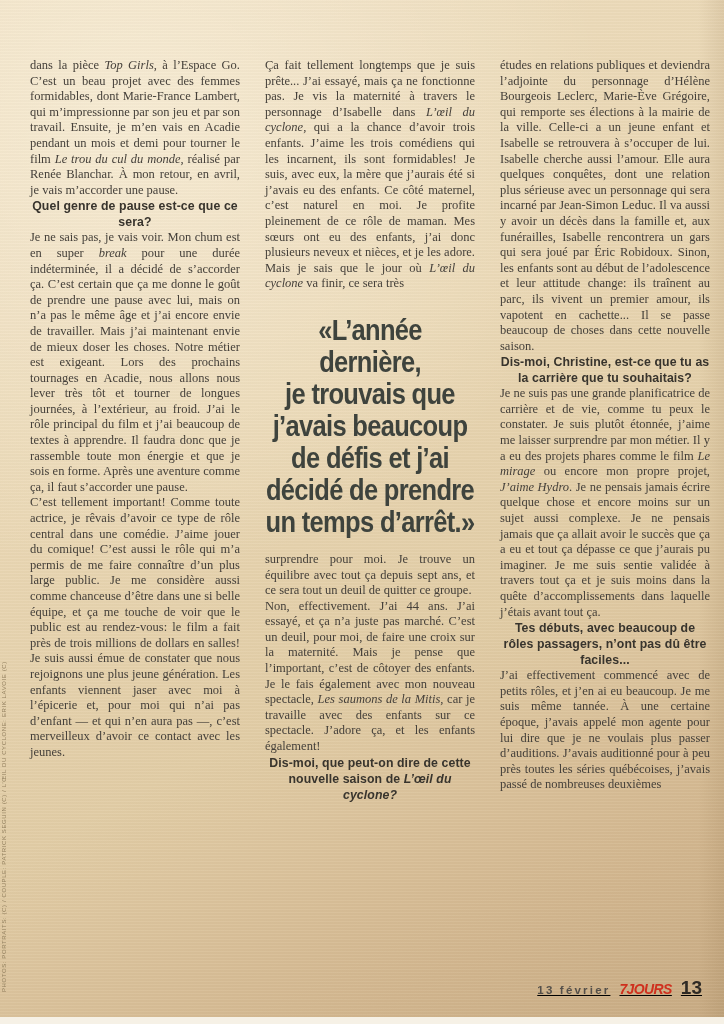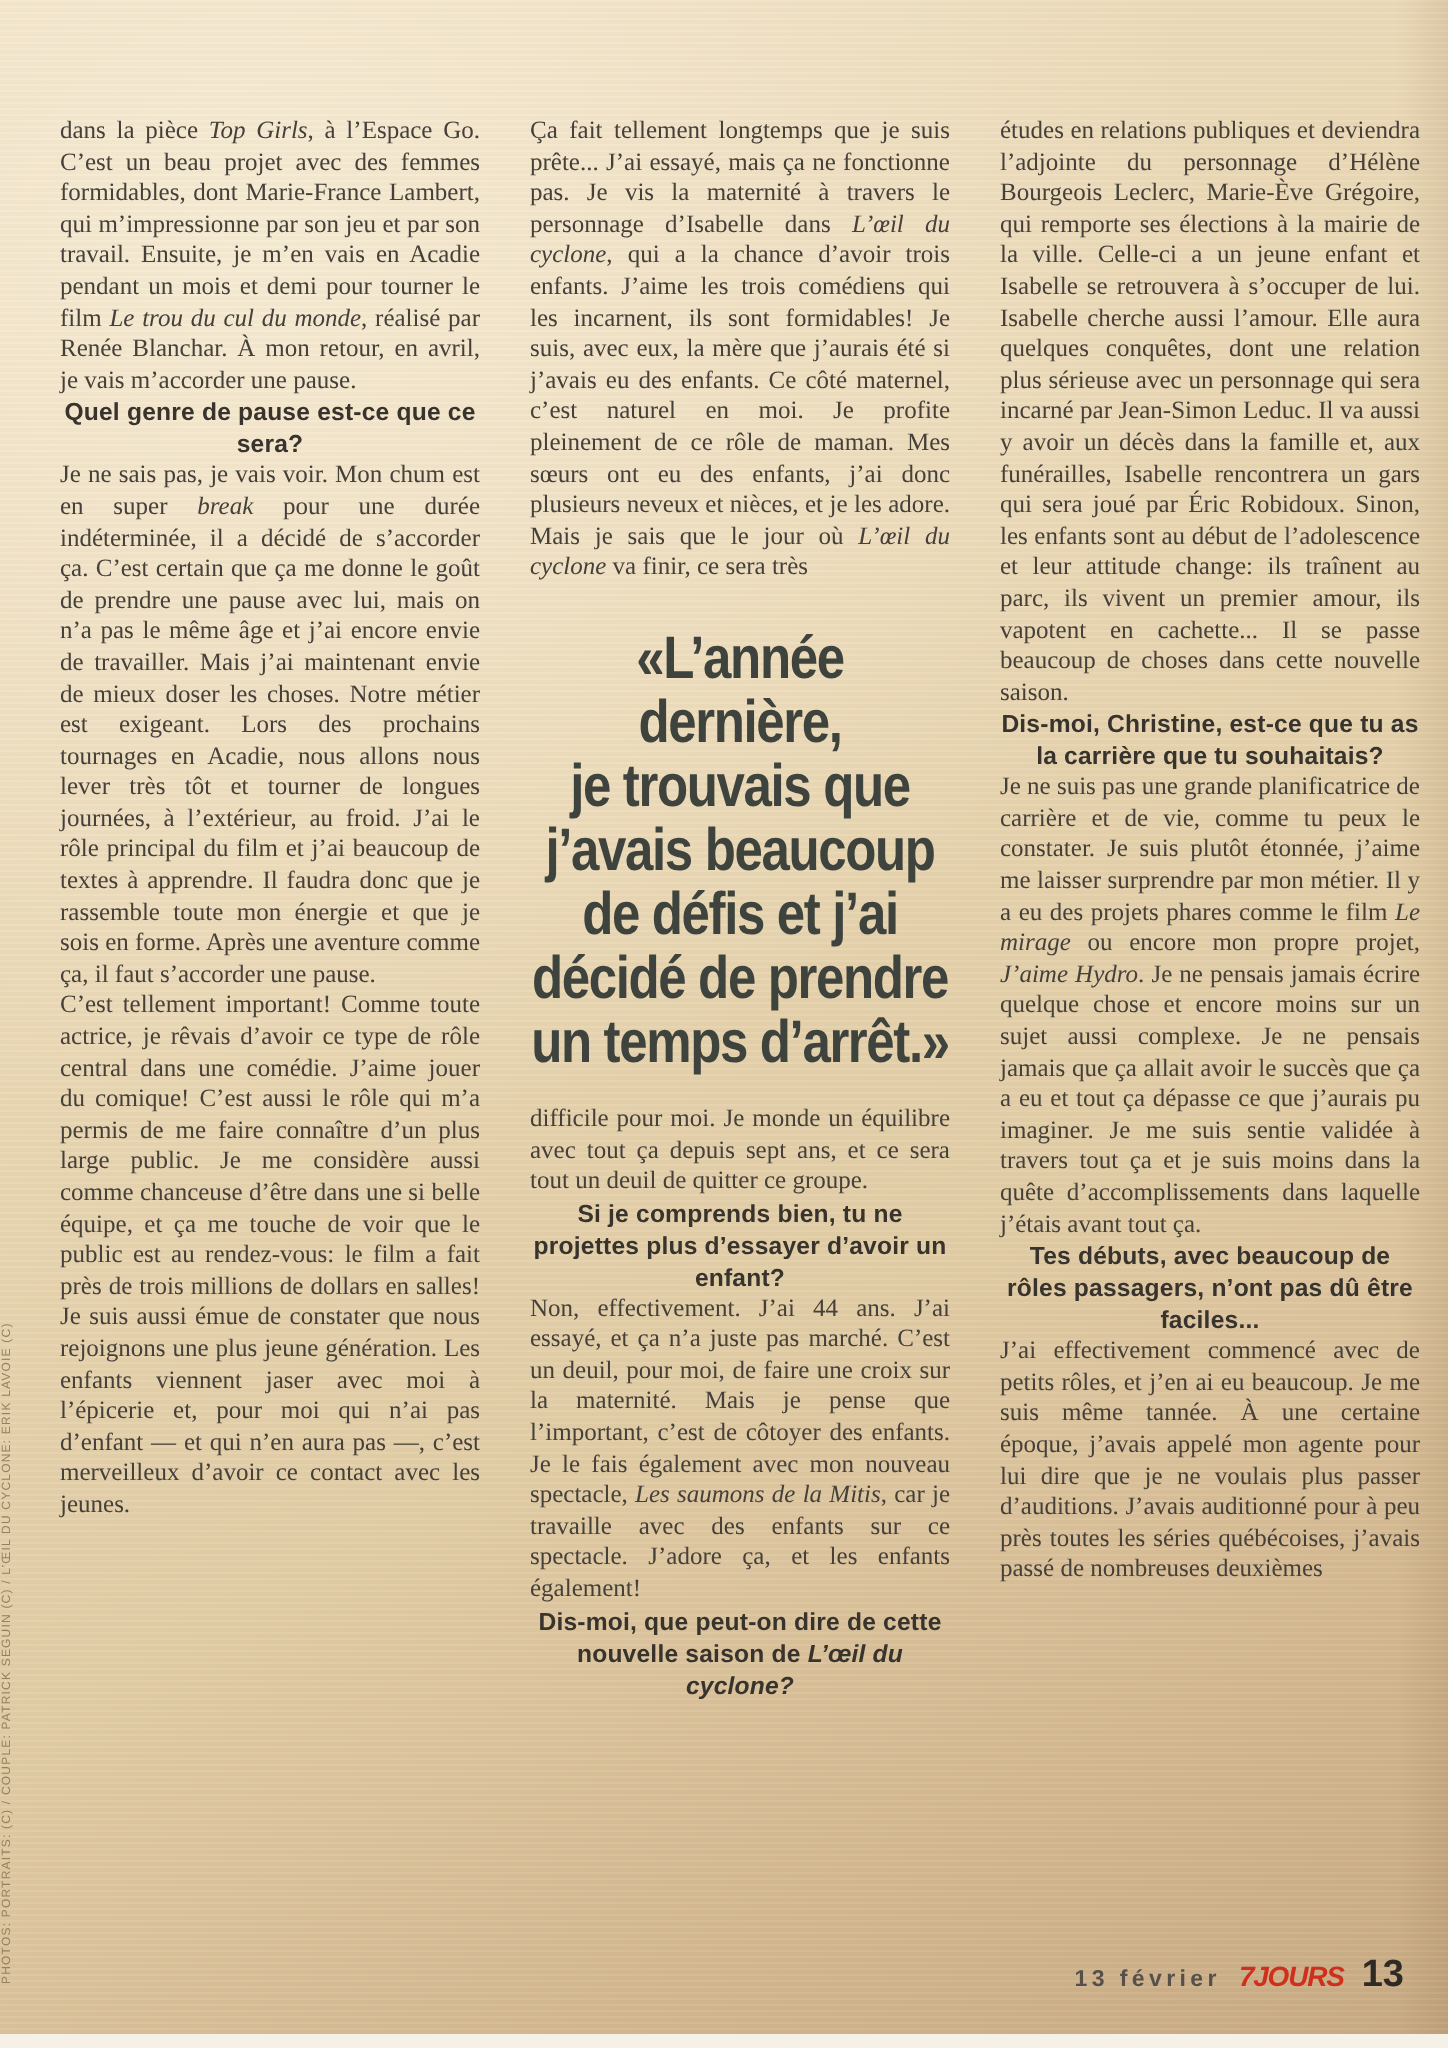--- a/index.html
+++ b/index.html
@@ -46,21 +46,21 @@
   .credit{
     position:absolute;left:7px;bottom:32px;z-index:2;
     transform:rotate(-90deg);transform-origin:left bottom;
     white-space:nowrap;
     font-family:"Liberation Sans",sans-serif;font-size:6px;
     letter-spacing:0.6px;color:#93805f;
   }
 
   .footer{
     position:absolute;right:22px;top:977px;z-index:2;
-    display:flex;align-items:baseline;gap:9px;
+    display:flex;align-items:baseline;gap:9px;text-decoration:underline;
   }
   .footer-date{
     font-family:"Liberation Sans",sans-serif;font-size:11.5px;font-weight:600;
     letter-spacing:2.2px;color:#55504a;
   }
   .footer-logo{
     font-family:"Liberation Sans",sans-serif;font-style:italic;font-weight:900;
     font-size:14px;letter-spacing:-0.6px;color:#cf301e;
   }
   .footer-page{
@@ -85,22 +85,21 @@
     <div class="col">
         <p class="body"><span>Ça fait tellement longtemps que je suis prête... J’ai essayé, mais ça ne fonctionne pas. Je vis la maternité à travers le personnage d’Isabelle dans </span><span class="i">L’œil du cyclone</span><span>, qui a la chance d’avoir trois enfants. J’aime les trois comédiens qui les incarnent, ils sont formidables! Je suis, avec eux, la mère que j’aurais été si j’avais eu des enfants. Ce côté maternel, c’est naturel en moi. Je profite pleinement de ce rôle de maman. Mes sœurs ont eu des enfants, j’ai donc plusieurs neveux et nièces, et je les adore. Mais je sais que le jour où </span><span class="i">L’œil du cyclone</span><span> va finir, ce sera très</span></p>
         <div class="pull-quote">
           <div>«L’année dernière,</div>
           <div>je trouvais que</div>
           <div>j’avais beaucoup</div>
           <div>de défis et j’ai</div>
           <div>décidé de prendre</div>
           <div>un temps d’arrêt.»</div>
         </div>
-        <p class="body"><span>difficile pour moi. Je monde un équilibre avec tout ça depuis sept ans, et ce sera tout un deuil de quitter ce groupe.</span></p>
-        <p class="question"><span>Si je comprends bien, tu ne projettes plus d’essayer d’avoir un enfant?</span></p>
+        <p class="body"><span>surprendre pour moi. Je trouve un équilibre avec tout ça depuis sept ans, et ce sera tout un deuil de quitter ce groupe.</span></p>
         <p class="body"><span>Non, effectivement. J’ai 44 ans. J’ai essayé, et ça n’a juste pas marché. C’est un deuil, pour moi, de faire une croix sur la maternité. Mais je pense que l’important, c’est de côtoyer des enfants. Je le fais également avec mon nouveau spectacle, </span><span class="i">Les saumons de la Mitis</span><span>, car je travaille avec des enfants sur ce spectacle. J’adore ça, et les enfants également!</span></p>
         <p class="question"><span>Dis-moi, que peut-on dire de cette nouvelle saison de </span><span class="i">L’œil du cyclone?</span></p>
       </div>
     <div class="col">
         <p class="body"><span>études en relations publiques et deviendra l’adjointe du personnage d’Hélène Bourgeois Leclerc, Marie-Ève Grégoire, qui remporte ses élections à la mairie de la ville. Celle-ci a un jeune enfant et Isabelle se retrouvera à s’occuper de lui. Isabelle cherche aussi l’amour. Elle aura quelques conquêtes, dont une relation plus sérieuse avec un personnage qui sera incarné par Jean-Simon Leduc. Il va aussi y avoir un décès dans la famille et, aux funérailles, Isabelle rencontrera un gars qui sera joué par Éric Robidoux. Sinon, les enfants sont au début de l’adolescence et leur attitude change: ils traînent au parc, ils vivent un premier amour, ils vapotent en cachette... Il se passe beaucoup de choses dans cette nouvelle saison.</span></p>
         <p class="question"><span>Dis-moi, Christine, est-ce que tu as la carrière que tu souhaitais?</span></p>
         <p class="body"><span>Je ne suis pas une grande planificatrice de carrière et de vie, comme tu peux le constater. Je suis plutôt étonnée, j’aime me laisser surprendre par mon métier. Il y a eu des projets phares comme le film </span><span class="i">Le mirage</span><span> ou encore mon propre projet, </span><span class="i">J’aime Hydro</span><span>. Je ne pensais jamais écrire quelque chose et encore moins sur un sujet aussi complexe. Je ne pensais jamais que ça allait avoir le succès que ça a eu et tout ça dépasse ce que j’aurais pu imaginer. Je me suis sentie validée à travers tout ça et je suis moins dans la quête d’accomplissements dans laquelle j’étais avant tout ça.</span></p>
         <p class="question"><span>Tes débuts, avec beaucoup de rôles passagers, n’ont pas dû être faciles...</span></p>
         <p class="body"><span>J’ai effectivement commencé avec de petits rôles, et j’en ai eu beaucoup. Je me suis même tannée. À une certaine époque, j’avais appelé mon agente pour lui dire que je ne voulais plus passer d’auditions. J’avais auditionné pour à peu près toutes les séries québécoises, j’avais passé de nombreuses deuxièmes</span></p>
       </div>

